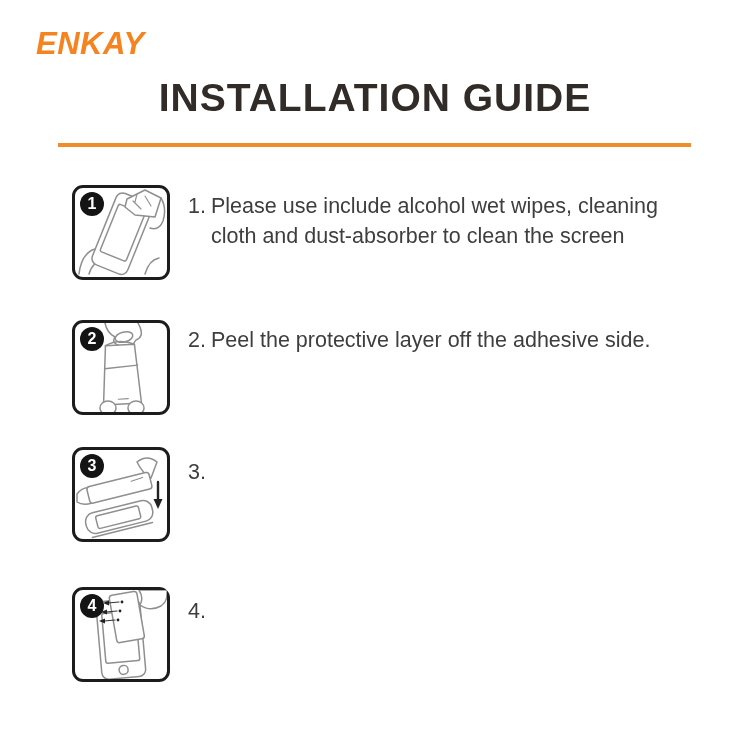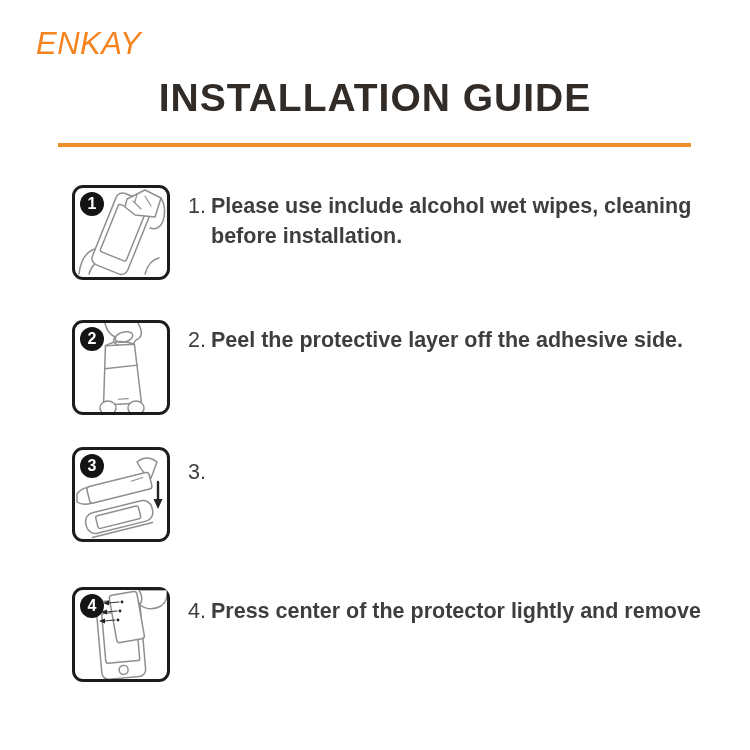--- a/index.html
+++ b/index.html
@@ -3,21 +3,21 @@
 <meta charset="utf-8">
 <style>
   html,body{margin:0;padding:0;background:#ffffff;}
   .canvas{
     position:relative;width:750px;height:750px;background:#ffffff;overflow:hidden;
     font-family:"Liberation Sans", sans-serif;
   }
   
   .logo{
     position:absolute;left:36px;top:26px;
-    font-size:31px;font-weight:400;font-style:italic;
+    font-size:31px;font-weight:700;font-style:italic;
     color:#f5831f;letter-spacing:0.5px;
   }
   .title{
     position:absolute;left:0;top:76px;width:750px;margin:0;
     text-align:center;font-size:39px;font-weight:700;color:#322c28;letter-spacing:1px;
   }
   .divider{
     position:absolute;left:58px;top:143px;width:633px;height:4px;background:#ee8d2c;
   }
   
@@ -36,21 +36,21 @@
   .illus *{stroke:#8f8f8f;stroke-width:1.5;fill:none;stroke-linecap:round;stroke-linejoin:round;}
   .illus .fillw{fill:#ffffff;}
   .illus .dark{stroke:#222222;stroke-width:2.4;}
   .illus .solid{fill:#222222;stroke:none;}
   .illus .thin{stroke-width:1.1;}
   
   .step-text{position:absolute;left:188px;width:540px;color:#3e3e3e;
     font-size:21.5px;line-height:30px;}
   .s1 .step-text{top:6px}.s2 .step-text{top:5px}.s3 .step-text{top:10px}.s4 .step-text{top:9px}
   .num{position:absolute;left:0;top:0;}
-  .line{padding-left:23px;white-space:pre;font-weight:bold;}
+  .line{padding-left:23px;white-space:pre;}
 </style>
 </head>
 <body>
 
 <div class="canvas">
 
   <div class="logo">ENKAY</div>
   <h1 class="title">INSTALLATION GUIDE</h1>
   <div class="divider"></div>
 
@@ -73,21 +73,21 @@
           <path d="M86,10 Q92,20 88,33 Q84,43 75,40"></path>
         </g>
       </svg>
       <div class="badge">
         <span>1</span>
       </div>
     </div>
     <div class="step-text">
       <span class="num">1.</span>
       <div class="line">Please use include alcohol wet wipes, cleaning</div>
-      <div class="line">before installation.</div>
+      <div class="line">cloth and dust-absorber to clean the screen</div>
     </div>
   </section>
 
   <section class="step s2">
     <div class="box">
       <svg class="illus" viewBox="0 0 92 89">
         <g>
           <path d="M30,0 Q32,10 40,14 Q36,20 45,23 Q56,26 61,17 Q69,14 65,4 L63,0"></path>
           <ellipse class="fillw" cx="49" cy="14" rx="9" ry="5" transform="rotate(-14 49 14)"></ellipse>
         </g>
@@ -169,17 +169,16 @@
           <line class="thin" x1="40" y1="30" x2="29" y2="31" style="stroke:#333"></line>
           <polygon class="solid" points="30,28.5 30,33.5 24,31"></polygon>
         </g>
       </svg>
       <div class="badge">
         <span>4</span>
       </div>
     </div>
     <div class="step-text">
       <span class="num">4.</span>
-      <div class="line">Press center of the protector lightly and remove</div>
     </div>
   </section>
 
 </div>
 
 </body></html>

